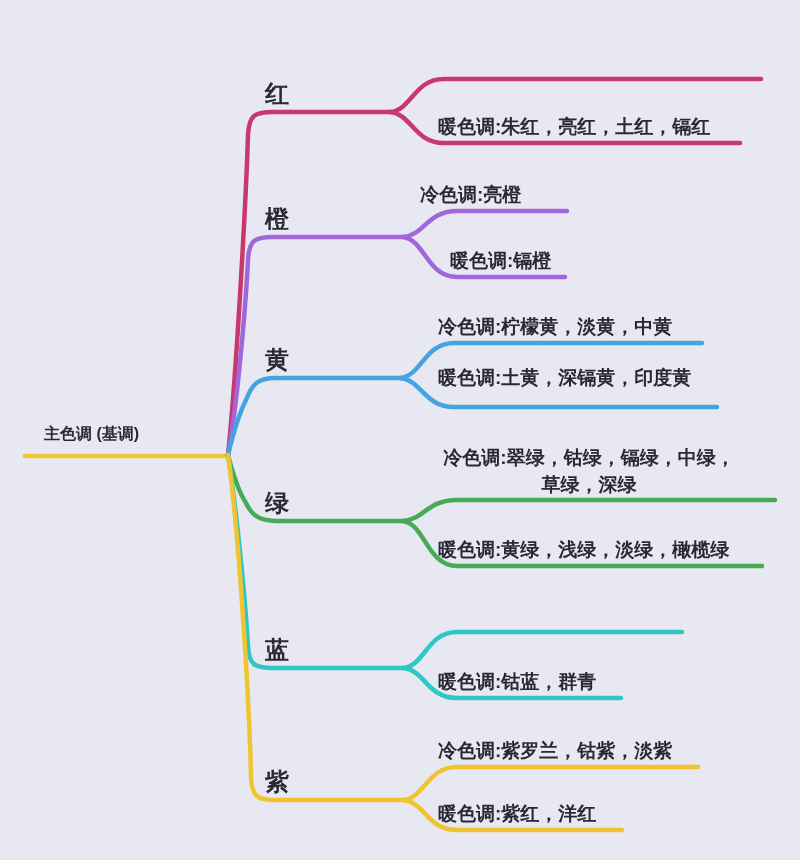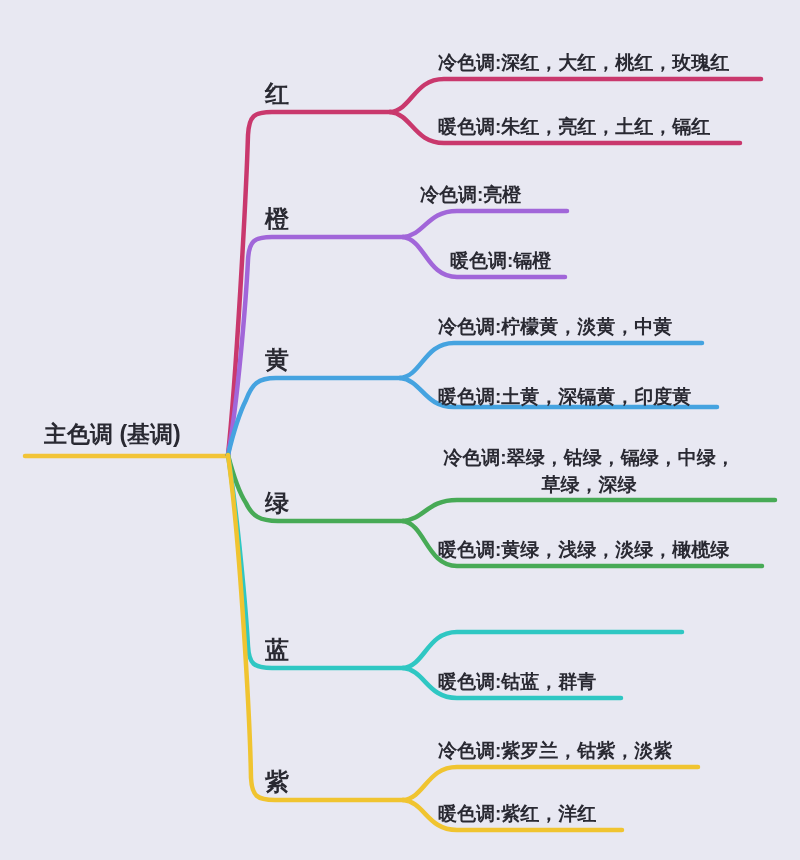--- a/index.html
+++ b/index.html
@@ -5,21 +5,21 @@
   * { margin:0; padding:0; box-sizing:border-box; }
   html,body { background:#e8e8f2; }
   .stage {
     position:relative; width:800px; height:860px;
     background:#e8e8f2; overflow:hidden;
     font-family:"Liberation Sans", sans-serif;
   }
   .stage svg { position:absolute; left:0; top:0; }
   path.link { fill:none; stroke-width:4.5px; stroke-linecap:round; stroke-linejoin:round; }
   .node { position:absolute; color:#292932; font-weight:700; white-space:nowrap; }
-  .root-label  { font-size:23px; line-height:26px; }
+  .root-label  { font-size:16px; line-height:26px; }
   .branch-label{ font-size:24px; line-height:26px; }
   .leaf        { font-size:19px; line-height:24px; }
   .leaf.wrap   { white-space:normal; width:302px; line-height:27px;text-align:center; }
 </style>
 </head>
 <body>
 
 <div class="stage">
 
   <svg width="800" height="860" viewBox="0 0 800 860">
@@ -65,28 +65,27 @@
 
   <div class="node root-label" style="left:44px; top:421px;">主色调 (基调)</div>
 
   <div class="node branch-label" style="left:265px; top:81px;">红</div>
   <div class="node branch-label" style="left:265px; top:206px;">橙</div>
   <div class="node branch-label" style="left:265px; top:347px;">黄</div>
   <div class="node branch-label" style="left:265px; top:490px;">绿</div>
   <div class="node branch-label" style="left:265px; top:637px;">蓝</div>
   <div class="node branch-label" style="left:265px; top:769px;">紫</div>
 
-  <div class="node leaf" style="left:438px; top:51px;">冷色调:深红，大红，桃红，玫瑰红</div>
   <div class="node leaf" style="left:438px; top:115px;">暖色调:朱红，亮红，土红，镉红</div>
 
   <div class="node leaf" style="left:420px; top:183px;">冷色调:亮橙</div>
   <div class="node leaf" style="left:438px; top:249px;margin-left:12px;">暖色调:镉橙</div>
 
   <div class="node leaf" style="left:438px; top:315px;">冷色调:柠檬黄，淡黄，中黄</div>
-  <div class="node leaf" style="left:438px; top:385px;">暖色调:土黄，深镉黄，印度黄</div>
+  <div class="node leaf" style="left:438px; top:366px;">暖色调:土黄，深镉黄，印度黄</div>
 
   <div class="node leaf wrap" style="left:438px; top:444px;">冷色调:翠绿，钴绿，镉绿，中绿，草绿，深绿</div>
   <div class="node leaf" style="left:438px; top:538px;">暖色调:黄绿，浅绿，淡绿，橄榄绿</div>
 
   <div class="node leaf" style="left:438px; top:670px;">暖色调:钴蓝，群青</div>
 
   <div class="node leaf" style="left:438px; top:739px;">冷色调:紫罗兰，钴紫，淡紫</div>
   <div class="node leaf" style="left:438px; top:802px;text-align:center;">暖色调:紫红，洋红</div>
 
 </div>

